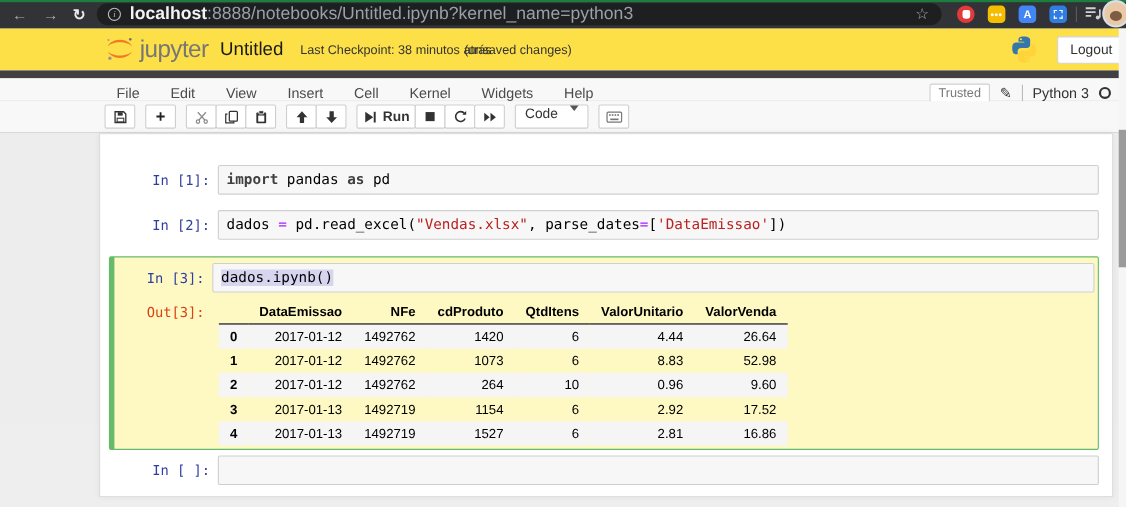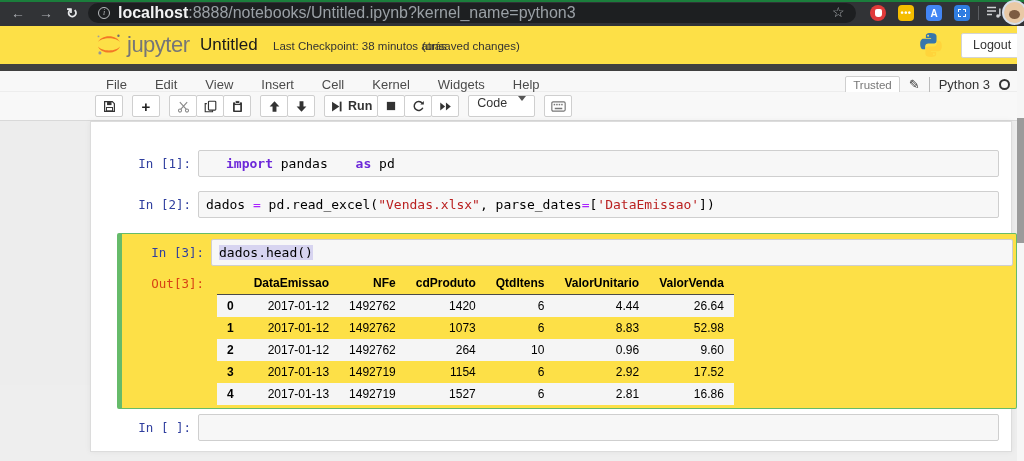--- a/index.html
+++ b/index.html
@@ -70,27 +70,27 @@
   .nbcontainer { position:absolute; left:90px; top:0; width:922px; height:331px; background:#fff;
                  border:1px solid #dcdcdc; box-shadow:0 0 6px rgba(0,0,0,.06); }
   .cellrow { position:absolute; left:0; display:flex; width:100%; }
   .prompt-col { width:107px; flex:none; text-align:right; padding-right:7px;
                 font-family:"DejaVu Sans Mono", monospace; font-size:12.5px; line-height:27px; }
   .in-prompt { color:#303f9f; }
   .out-prompt { color:#d84315; }
   .codebox { flex:1; margin-right:12px; height:27px; background:#f7f7f7; border:1px solid #cfcfcf;
              border-radius:2px; padding:4px 7px; font-family:"DejaVu Sans Mono", monospace;
              font-size:13px; line-height:18px; white-space:pre; overflow:hidden; }
-  .tok-kw { color:#6d28d9; font-weight:bold;margin-left:20px; }
+  .tok-kw { color:#404040; font-weight:bold; }
   .tok-str { color:#ba2121; }
   .tok-op { color:#aa22ff; }
   .tok-pl { color:#000; }
   .tok-sel { background:#d7d4f0; }
 
-  .selcell { position:absolute; left:26px; top:111px; width:900px; height:176px; background:#fde047;
+  .selcell { position:absolute; left:8px; top:111px; width:900px; height:176px; background:#fef9c3;
              border:1px solid #66bb6a; border-left:5px solid #66bb6a; border-radius:2px; padding-top:5px; }
   .selcell .prompt-col { width:89px; }
   .selcell .codebox { margin-right:3px; }
   .outrow { display:flex; margin-top:4px; }
   .outarea { flex:1; }
 
   
   .df { border-collapse:collapse; margin-left:6px; margin-top:2px; font-size:12px; color:#000; }
   .df th, .df td { text-align:right; padding:4px 10px; line-height:14px; border:0; }
   .df thead th { font-weight:bold; border-bottom:1px solid #4a4a4a; }
@@ -280,21 +280,21 @@
     </div>
 
     <div class="cellrow" style="top:69px">
       <div class="prompt-col in-prompt">In [2]:</div>
       <div class="codebox"><span class="tok-pl">dados </span><span class="tok-op">=</span><span class="tok-pl"> pd.read_excel(</span><span class="tok-str">"Vendas.xlsx"</span><span class="tok-pl">, parse_dates</span><span class="tok-op">=</span><span class="tok-pl">[</span><span class="tok-str">'DataEmissao'</span><span class="tok-pl">])</span></div>
     </div>
 
     <div class="selcell">
       <div class="cellrow" style="position:relative;">
         <div class="prompt-col in-prompt">In [3]:</div>
-        <div class="codebox"><span class="tok-pl tok-sel">dados.head()</span></div>
+        <div class="codebox"><span class="tok-pl tok-sel">dados.ipynb()</span></div>
       </div>
       <div class="outrow">
         <div class="prompt-col out-prompt">Out[3]:</div>
         <div class="outarea">
           <table class="df">
               <thead>
                 <tr>
                   <th class="h0"></th>
                   <th class="h1">DataEmissao</th>
                   <th class="h2">NFe</th>

